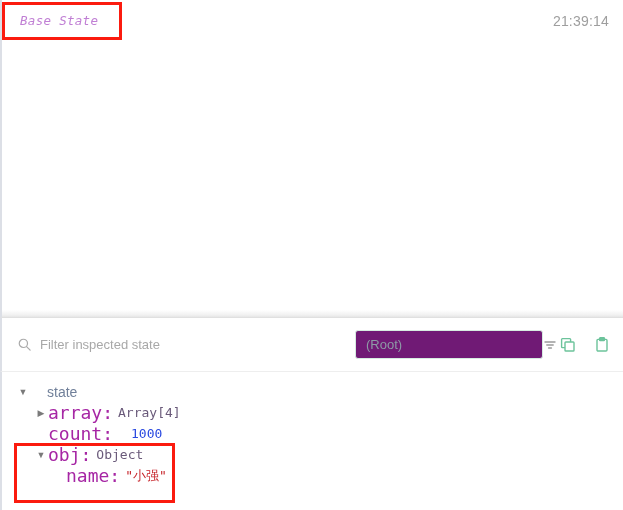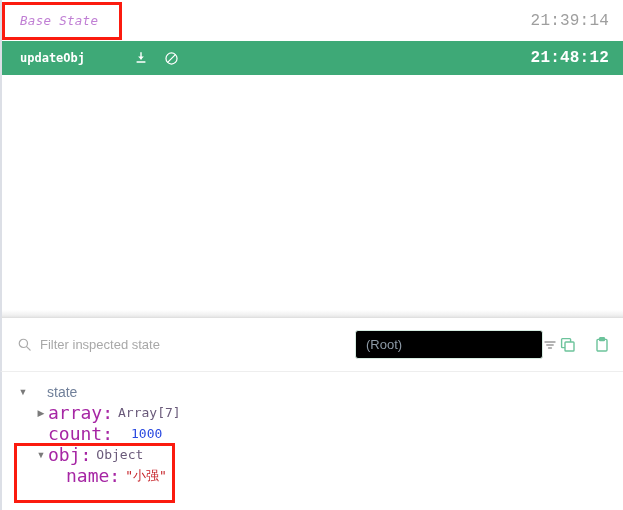--- a/index.html
+++ b/index.html
@@ -72,22 +72,22 @@
   .icon-btn {
     width: 16px;
     height: 16px;
     display: inline-flex;
     align-items: center;
     justify-content: center;
     cursor: pointer;
   }
   .log-time {
     margin-left: auto;
-    font-family: Liberation Mono, monospace;
-    font-size: 16px;
+    font-family: Liberation Sans, sans-serif;
+    font-size: 14px;
     color: #9e9e9e;
     letter-spacing: 0.2px;
   }
   .log-row.active .log-time {
     color: #ffffff;
     font-weight: bold;
   }
   .log-empty {
     flex: 1;
     background: #ffffff;
@@ -133,21 +133,21 @@
 
   .root-field {
     display: flex;
     align-items: center;
     width: 188px;
     height: 29px;
     border: 1px solid #d6ece1;
     border-radius: 3px;
     padding: 0 8px 0 10px;
     box-sizing: border-box;
-    background: #000000;
+    background: #701a75;
   }
   .root-input {
     border: none;
     outline: none;
     background: transparent;
     flex: 1;
     font-family: "Liberation Sans", sans-serif;
     font-size: 13px;
     color: #8d9aa6;
     padding: 0;
@@ -237,39 +237,20 @@
 
 <div id="app">
 
   <div class="log-list">
 
     <div class="log-row base">
       <span class="log-label">Base State</span>
       <span class="log-time">21:39:14</span>
     </div>
 
-    <div class="log-row active">
-      <span class="log-label">updateObj</span>
-      <span class="log-actions">
-        <span class="icon-btn">
-          <svg width="14" height="14" viewBox="0 0 16 16" fill="none" stroke="#ffffff" stroke-width="1.6" stroke-linecap="round" stroke-linejoin="round">
-            <path d="M8 2 L8 9"></path>
-            <path d="M4.7 6.2 L8 9.6 L11.3 6.2" fill="#ffffff" stroke="none"></path>
-            <path d="M3.5 12.6 L12.5 12.6"></path>
-          </svg>
-        </span>
-        <span class="icon-btn">
-          <svg width="15" height="15" viewBox="0 0 16 16" fill="none" stroke="#ffffff" stroke-width="1.3">
-            <circle cx="8" cy="8" r="5.9"></circle>
-            <path d="M3.9 12.1 L12.1 3.9"></path>
-          </svg>
-        </span>
-      </span>
-      <span class="log-time">21:48:12</span>
-    </div>
 
     <div class="log-empty"></div>
   </div>
 
   <div class="panel-divider"></div>
 
   <div class="filter-bar">
 
     <div class="search-wrap">
       <span class="icon-btn">
@@ -311,21 +292,21 @@
   <div class="state-tree">
 
     <div class="tree-node">
       <span class="twisty">▼</span>
       <span class="root-key">state</span>
     </div>
 
     <div class="tree-node indent-1">
       <span class="twisty">▶</span>
       <span class="k">array:</span>
-      <span class="v-type">Array[7]</span>
+      <span class="v-type">Array[4]</span>
     </div>
 
     <div class="tree-node indent-1">
       <span class="twisty blank">▶</span>
       <span class="k">count:</span>
       <span class="v-num">1000</span>
     </div>
 
     <div class="tree-node indent-1">
       <span class="twisty">▼</span>

